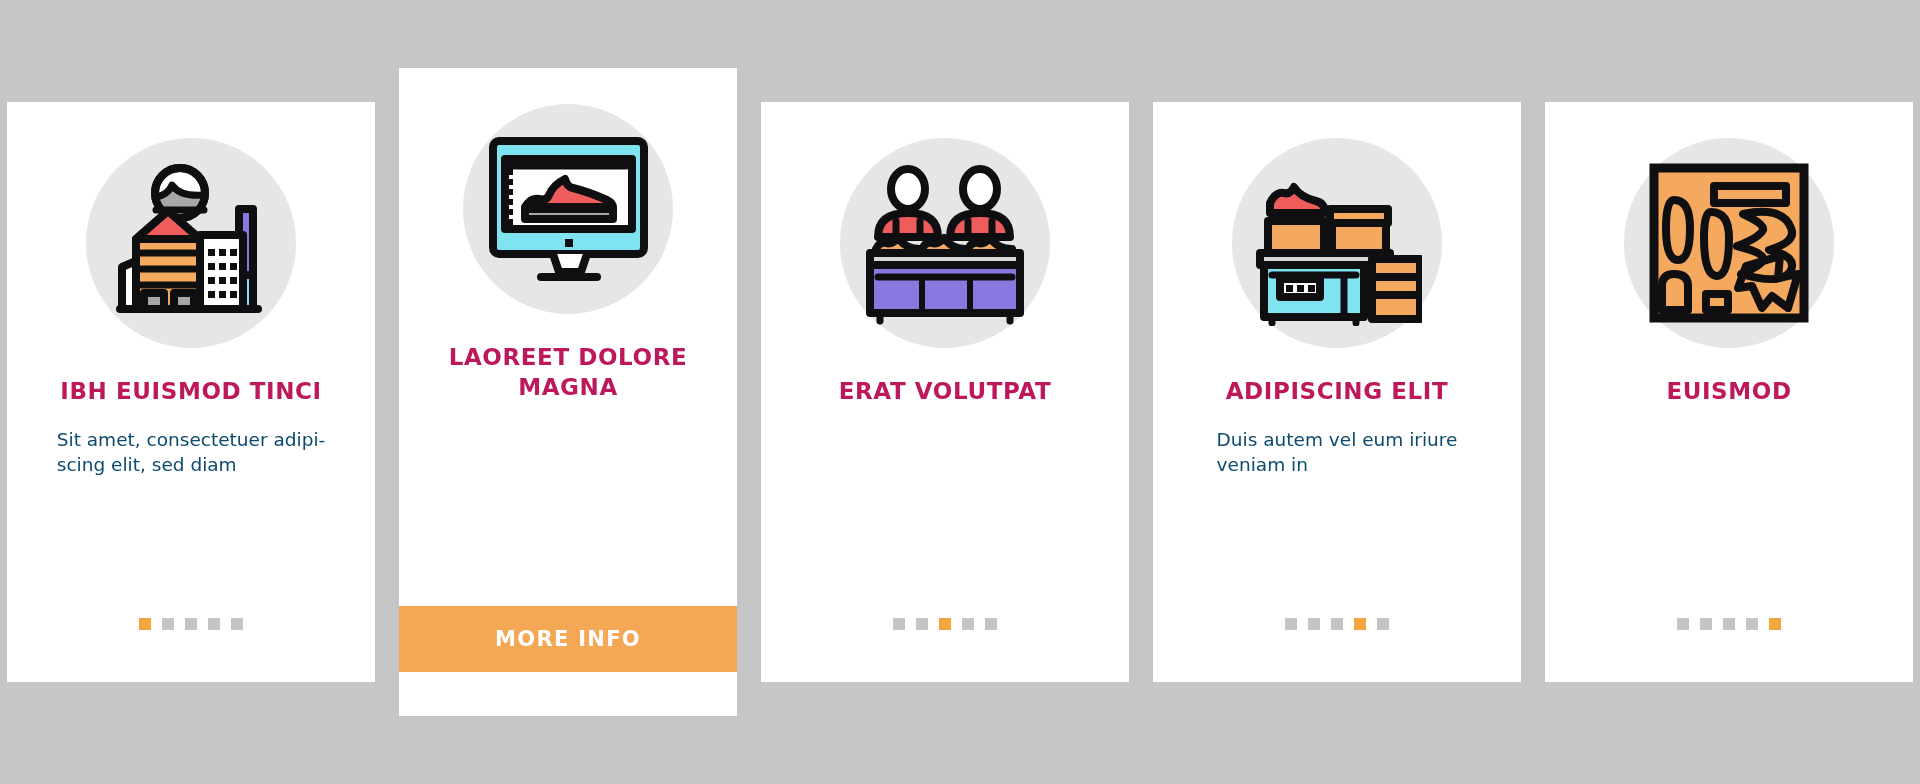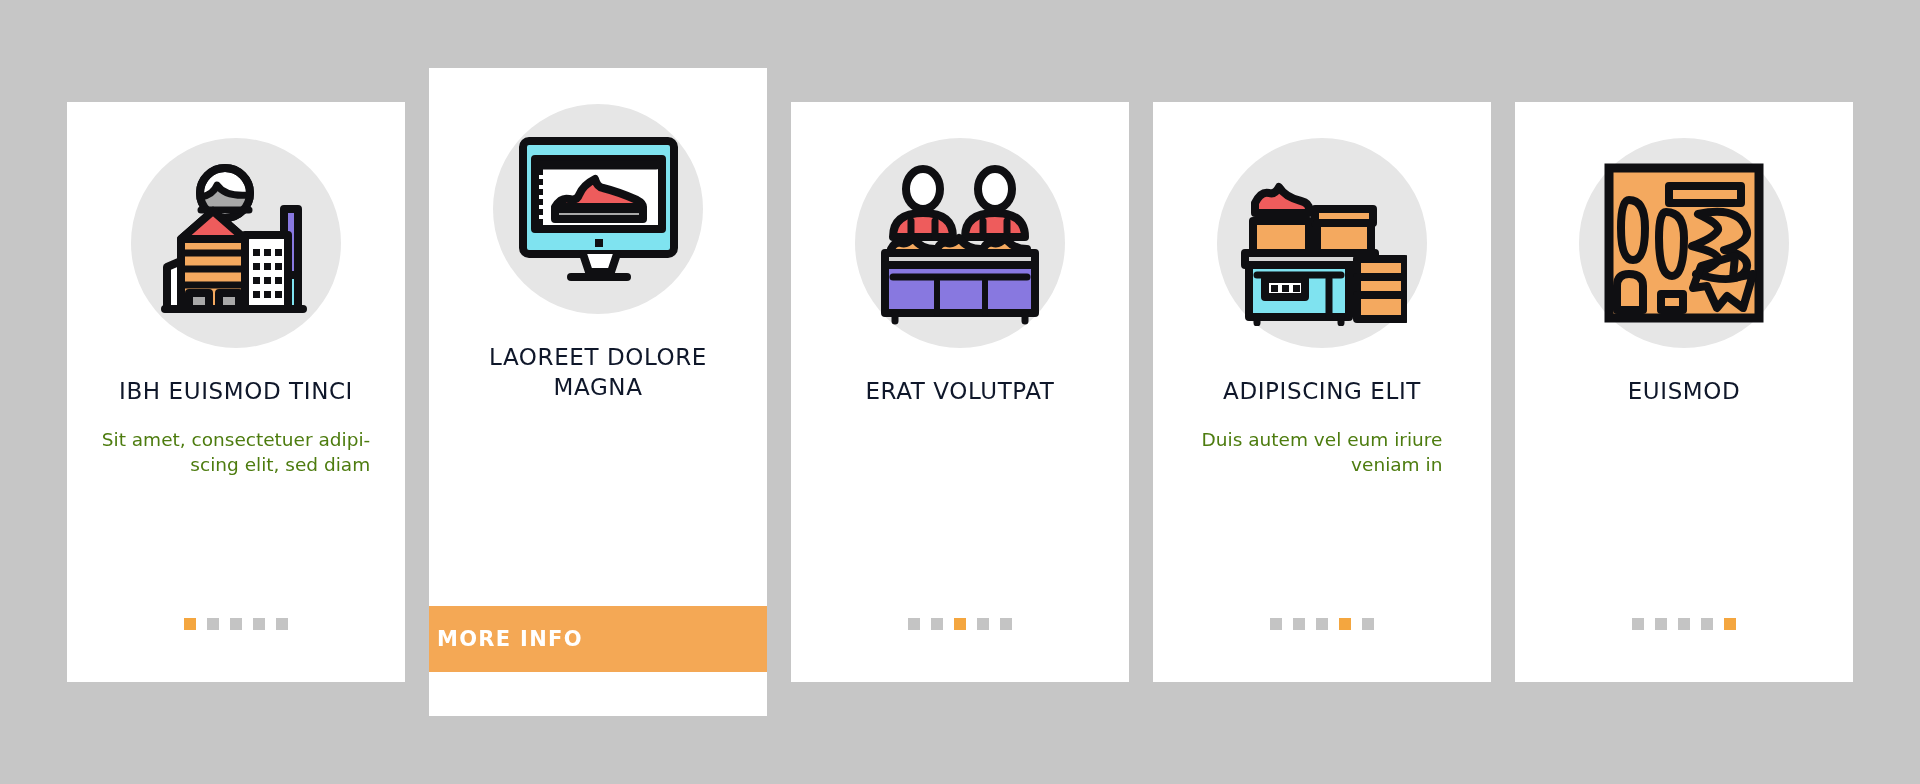--- a/index.html
+++ b/index.html
@@ -21,21 +21,21 @@
     align-items: center;
     justify-content: center;
   }
   #cards {
     display: flex;
     align-items: center;
     justify-content: center;
     gap: 24px;
   }
   .card {
-    width: 338px;
+    width: 368px;
     background: #ffffff;
     box-shadow: 0 0 0 0 rgba(0,0,0,0);
     display: flex;
     flex-direction: column;
     align-items: center;
     box-sizing: border-box;
     position: relative;
   }
   .card.normal {
     height: 580px;
@@ -54,35 +54,35 @@
     display: flex;
     align-items: center;
     justify-content: center;
     margin-bottom: 28px;
     flex: none;
   }
   .icon-wrap svg {
     display: block;
   }
   .card-title {
-    color: #0f172a;
-    font-weight: normal;
+    color: #be185d;
+    font-weight: bold;
     font-size: 23px;
     letter-spacing: 0.6px;
     text-align: center;
     line-height: 1.32;
     padding: 0 18px;
     margin: 0 0 22px 0;
     text-transform: uppercase;
   }
   .card-desc {
-    color: #4d7c0f;
+    color: #0c4a6e;
     font-size: 18.5px;
     line-height: 1.35;
-    text-align: right;
+    text-align: left;
     padding: 0 26px;
     margin: 0;
     white-space: pre-line;
   }
   .spacer { flex: 1 1 auto; }
   .dots {
     display: flex;
     gap: 11px;
     justify-content: center;
     align-items: center;
@@ -96,22 +96,22 @@
   .dot.active {
     background: #f4a63f;
   }
   .cta {
     width: 100%;
     background: #f4a855;
     color: #ffffff;
     font-weight: bold;
     font-size: 21px;
     letter-spacing: 1.3px;
-    text-align: left;
-    padding: 21px 8px;
+    text-align: center;
+    padding: 21px 0;
     box-sizing: border-box;
     border: none;
     font-family: "DejaVu Sans", "Liberation Sans", sans-serif;
     cursor: pointer;
     margin-bottom: 44px;
   }
 </style>
 </head>
 <body>
 

